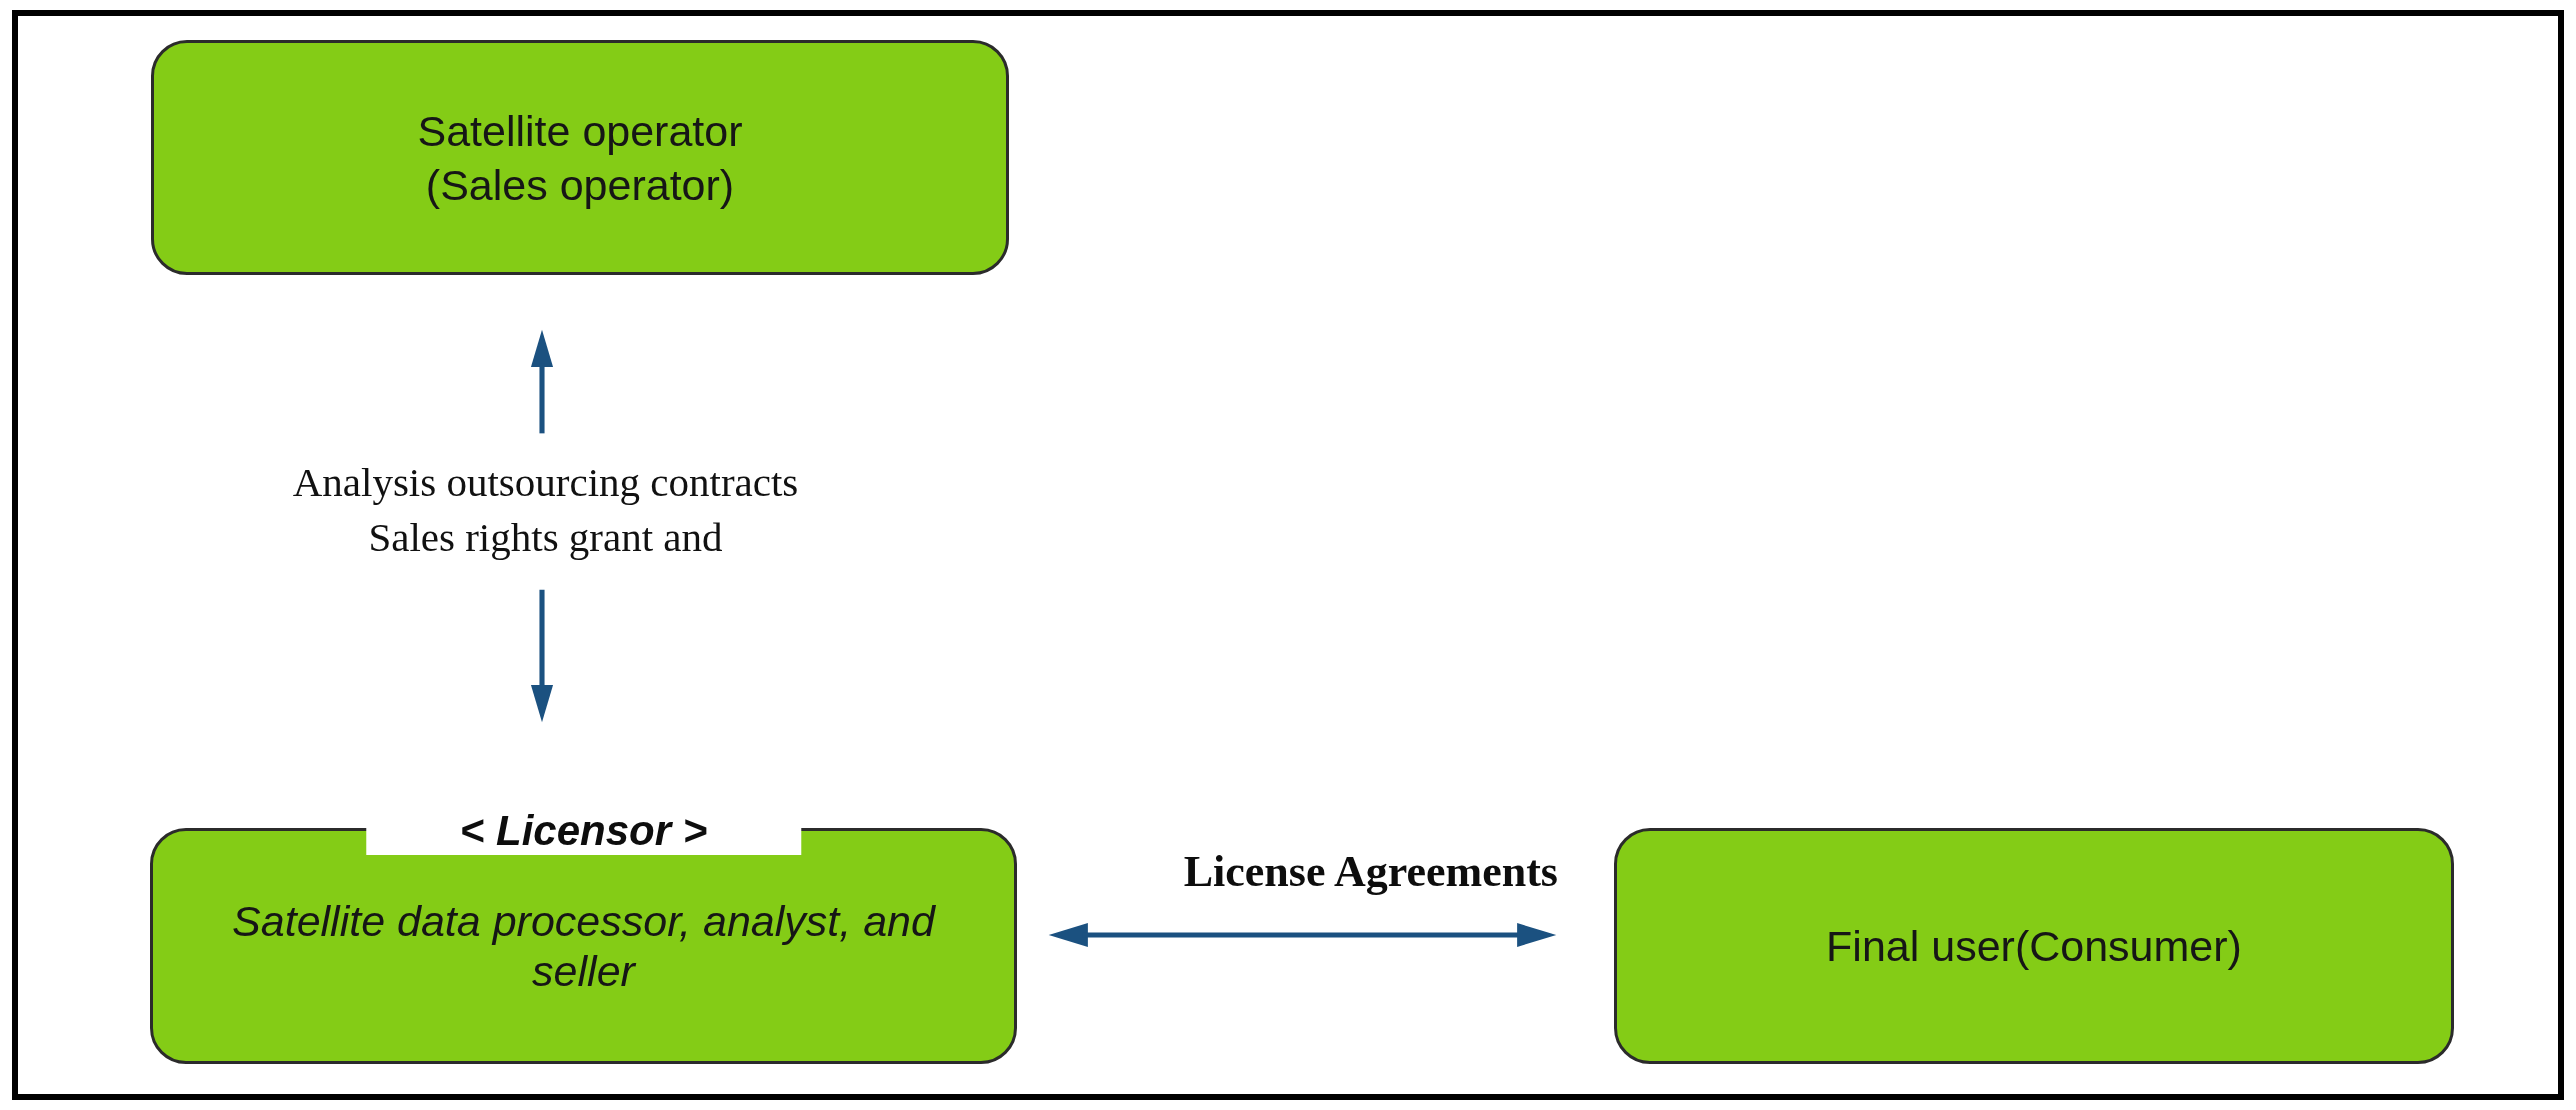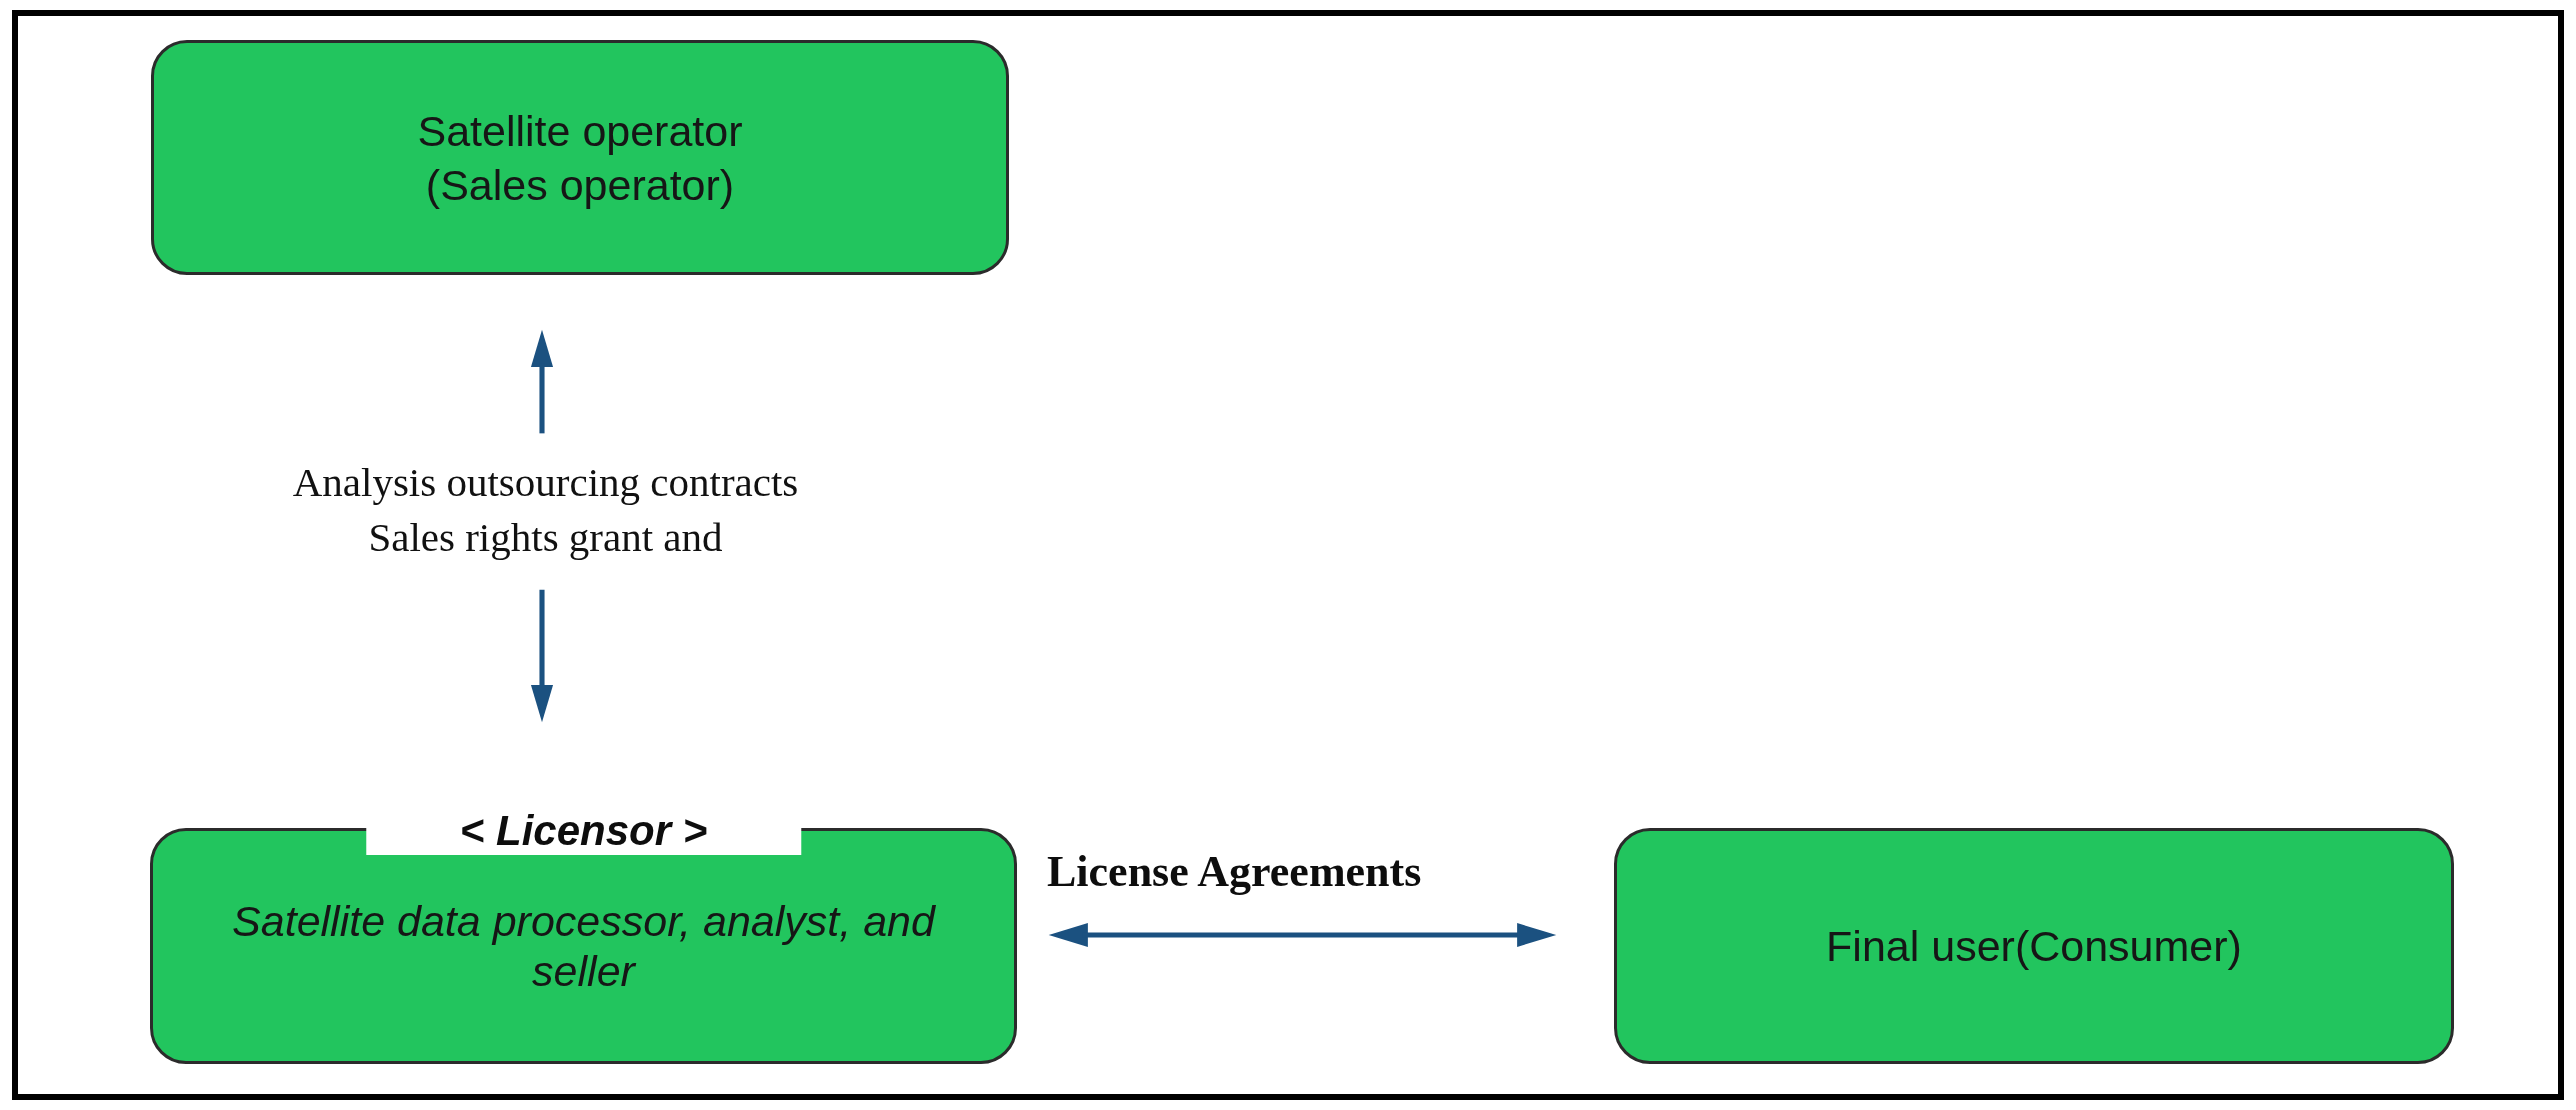--- a/index.html
+++ b/index.html
@@ -20,21 +20,21 @@
     position: absolute;
     left: 12px;
     top: 10.2px;
     width: 2552px;
     height: 1090px;
     border: 6px solid #000000;
     box-sizing: border-box;
   }
   .box {
     position: absolute;
-    background: #22c55e;
+    background: #84cc16;
     border: 3.4px solid #2b2b2b;
     border-radius: 36px;
     box-sizing: border-box;
     display: flex;
     align-items: center;
     justify-content: center;
     text-align: center;
   }
   .box-satellite {
     left: 151px;
@@ -83,21 +83,21 @@
     font-family: "Liberation Serif", serif;
     font-size: 41px;
     line-height: 55px;
     color: #111111;
   }
   .label-h {
     position: absolute;
     left: 1047px;
     top: 847px;
     width: 511px;
-    text-align: left;
+    text-align: right;
     font-family: "Liberation Serif", serif;
     font-weight: bold;
     font-size: 44px;
     line-height: 49px;
     white-space: nowrap;
     color: #0d0d0d;
   }
   .arrow-v {
     position: absolute;
     left: 525px;

